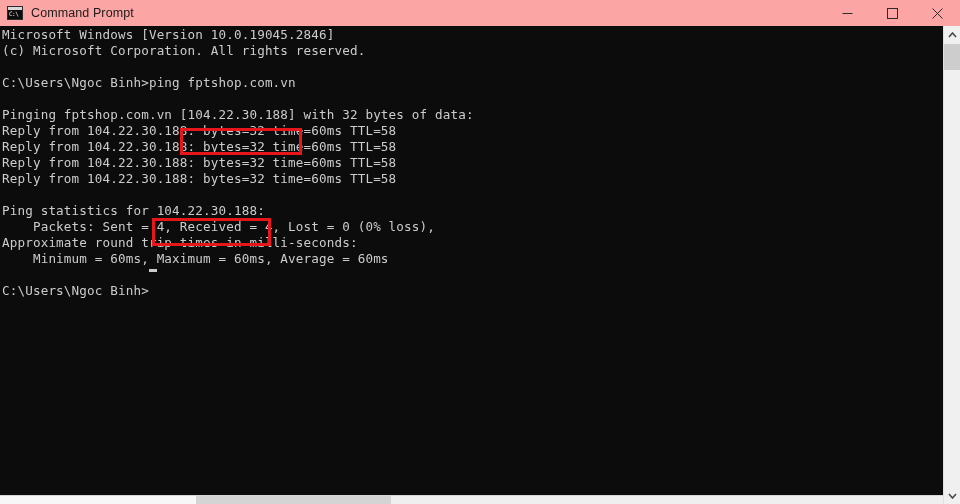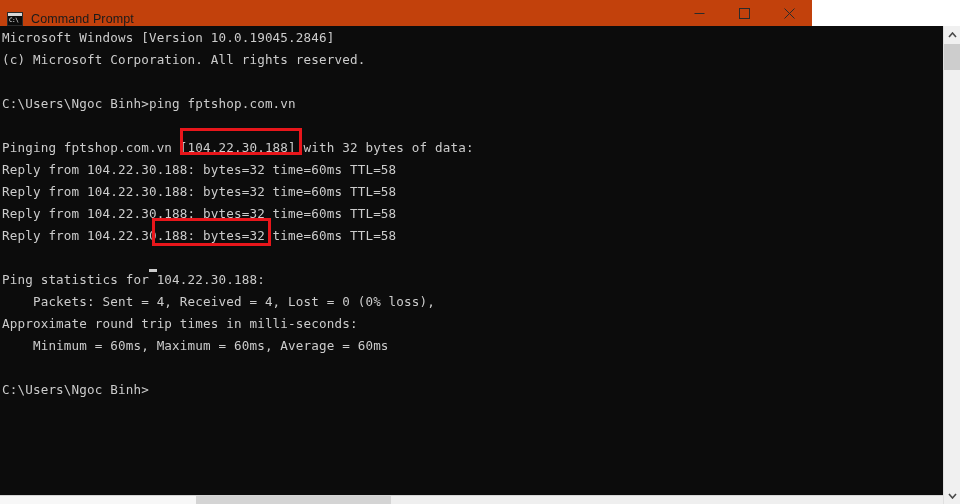--- a/index.html
+++ b/index.html
@@ -20,25 +20,25 @@
     height: 504px;
     background: #ffffff;
     box-sizing: border-box;
     overflow: hidden;
   }
 
   
   #titlebar {
     position: absolute;
     left: 0; top: 0;
-    width: 812px;
-    height: 26px;
-    background: #c2410c;
-    display: flex;
-    align-items: flex-end;
+    width: 960px;
+    height: 26px;
+    background: #fca5a5;
+    display: flex;
+    align-items: center;
     user-select: none;
   }
   #app-icon {
     width: 16px;
     height: 14px;
     margin-left: 7px;
     margin-right: 8px;
     background: #0c0c0c;
     border: 1px solid #2b2b2b;
     box-sizing: border-box;
@@ -97,21 +97,21 @@
     background: #0c0c0c;
     overflow: hidden;
   }
   #console-text {
     position: absolute;
     left: 2px;
     top: 1px;
     margin: 0;
     font-family: "DejaVu Sans Mono", "Liberation Mono", monospace;
     font-size: 12.6px;
-    line-height: 22px;
+    line-height: 16px;
     color: #cccccc;
     white-space: pre;
     letter-spacing: 0.15px;
     -webkit-font-smoothing: antialiased;
   }
   #cursor {
     display: inline-block;
     width: 8px;
     height: 3px;
     background: #cccccc;

